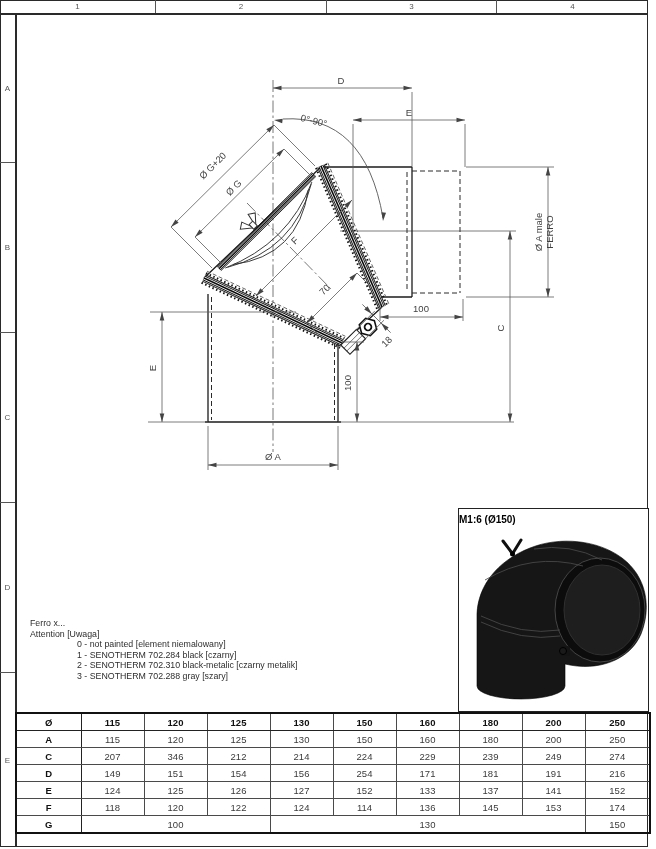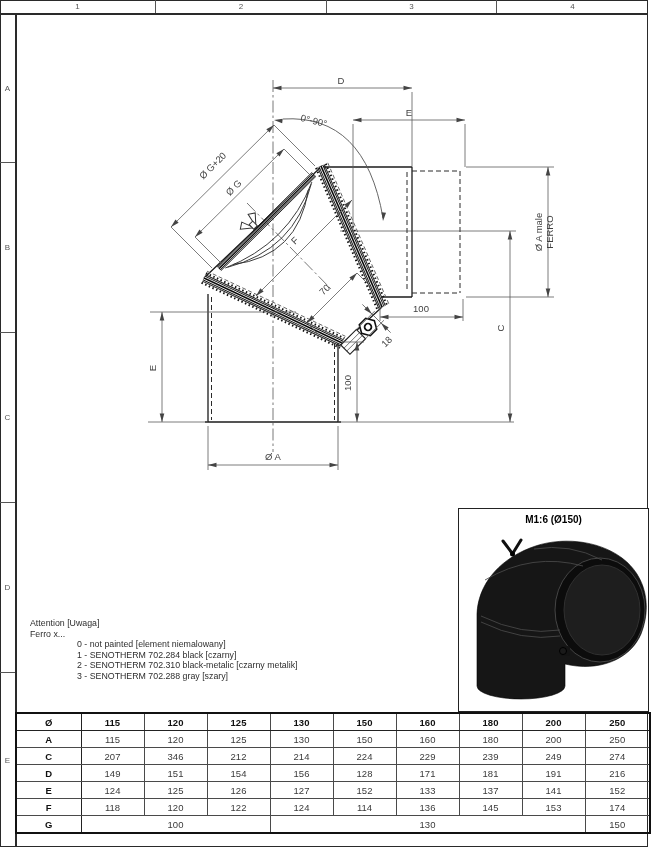--- a/index.html
+++ b/index.html
@@ -14,21 +14,21 @@
   #leftstrip{position:absolute;left:0;top:15px;width:15px;height:832px;border-right:2px solid #2a2a2a;box-sizing:content-box;}
   .lcell{position:absolute;left:0;width:15px;border-bottom:1px solid #555;box-sizing:border-box;
          font-size:8px;color:#555;display:flex;align-items:center;justify-content:center;}
   .lcell:last-child{border-bottom:none;}
   
   #notes{position:absolute;left:30px;top:618px;font-size:8.8px;line-height:10.5px;color:#2e2e2e;}
   #notes .indent{margin-left:47px;}
   
   #previewbox{position:absolute;left:458px;top:508px;width:191px;height:204px;border:1.3px solid #222;
               box-sizing:border-box;background:#fff;}
-  #previewbox .title{margin-top:5px;text-align:center;font-size:10px;font-weight:bold;color:#000;}
+  #previewbox .title{margin-top:5px;font-size:10px;font-weight:bold;color:#000;}
   
   #dimtable{position:absolute;left:15px;top:712px;border-collapse:collapse;table-layout:fixed;width:634px;}
   #dimtable td{border:1px solid #4a4a4a;height:16px;text-align:center;vertical-align:middle;
                font-size:9.5px;color:#3a3a3a;padding:0;}
   #dimtable{border:2px solid #111;}
   #dimtable tr:first-child td{font-weight:bold;color:#111;border-bottom:1.5px solid #222;}
   #dimtable td.lbl{font-weight:bold;color:#111;border-right:1.5px solid #222;}
   
   #draw{position:absolute;left:0;top:0;}
   .med{stroke:#1c1c1c;stroke-width:1.3;fill:none;}
@@ -77,22 +77,22 @@
     <div class="lcell" style="top:658px;height:174px">
         <span>E</span>
       </div>
   </div>
 
   <div id="previewbox">
     <div class="title">M1:6 (Ø150)</div>
   </div>
 
   <div id="notes">
+    <div>Ferro x...</div>
     <div>Attention [Uwaga]</div>
-    <div>Ferro x...</div>
     <div class="indent">0 - not painted [element niemalowany]</div>
     <div class="indent">1 - SENOTHERM 702.284 black [czarny]</div>
     <div class="indent">2 - SENOTHERM 702.310 black-metalic [czarny metalik]</div>
     <div class="indent">3 - SENOTHERM 702.288 gray [szary]</div>
   </div>
 
   <table id="dimtable">
     <colgroup>
       <col style="width:65px">
       <col style="width:63px">
@@ -141,21 +141,21 @@
           <td>239</td>
           <td>249</td>
           <td>274</td>
         </tr>
         <tr>
           <td class="lbl">D</td>
           <td>149</td>
           <td>151</td>
           <td>154</td>
           <td>156</td>
-          <td>128</td>
+          <td>254</td>
           <td>171</td>
           <td>181</td>
           <td>191</td>
           <td>216</td>
         </tr>
         <tr>
           <td class="lbl">E</td>
           <td>124</td>
           <td>125</td>
           <td>126</td>

